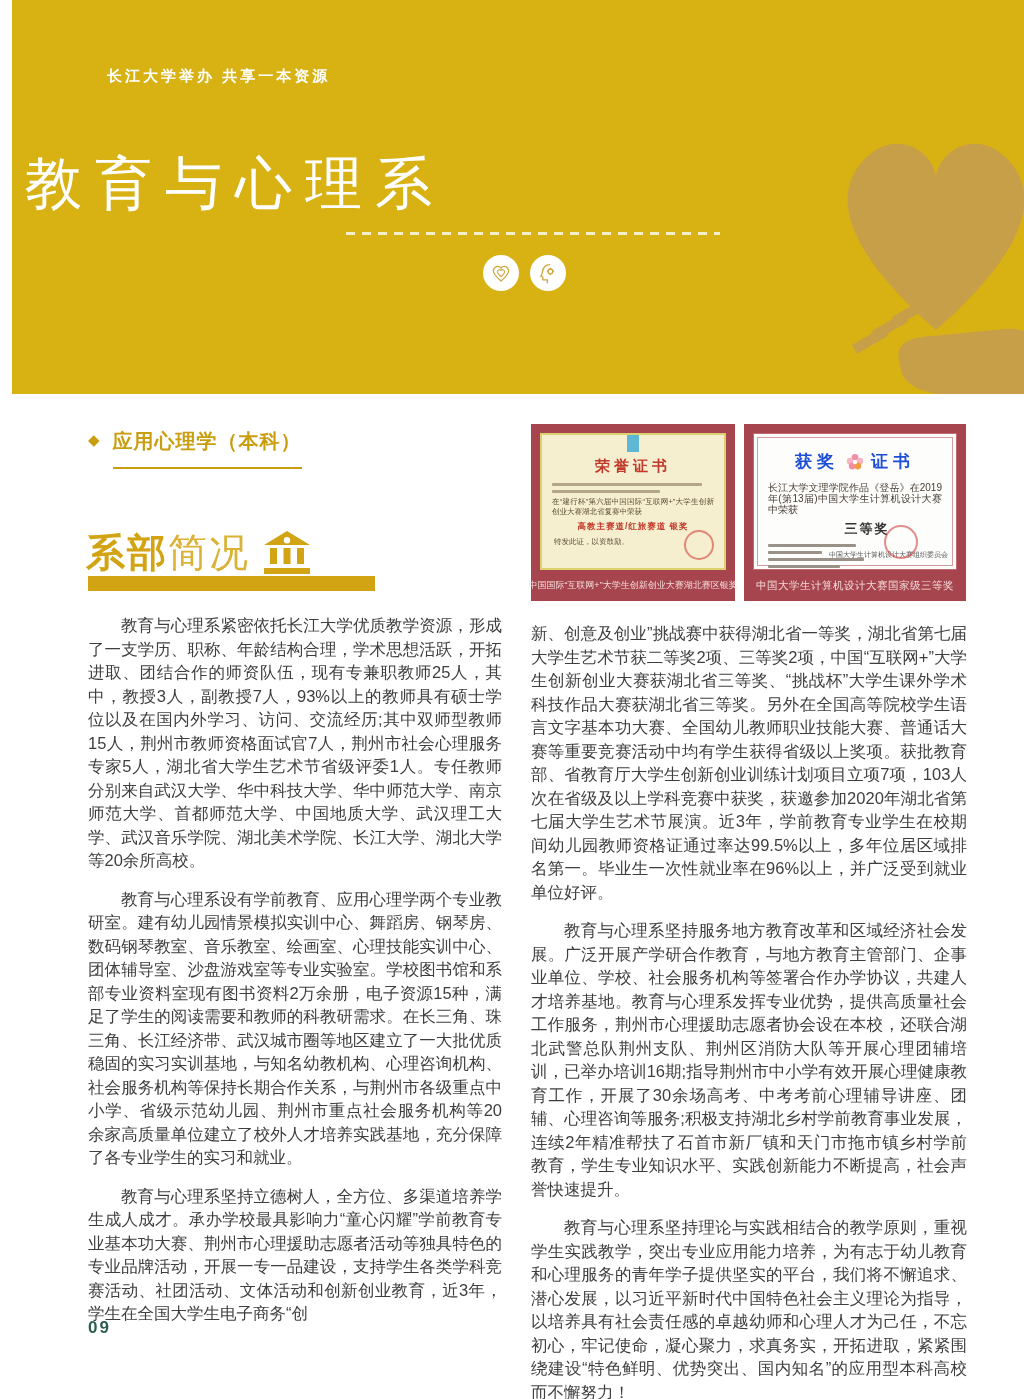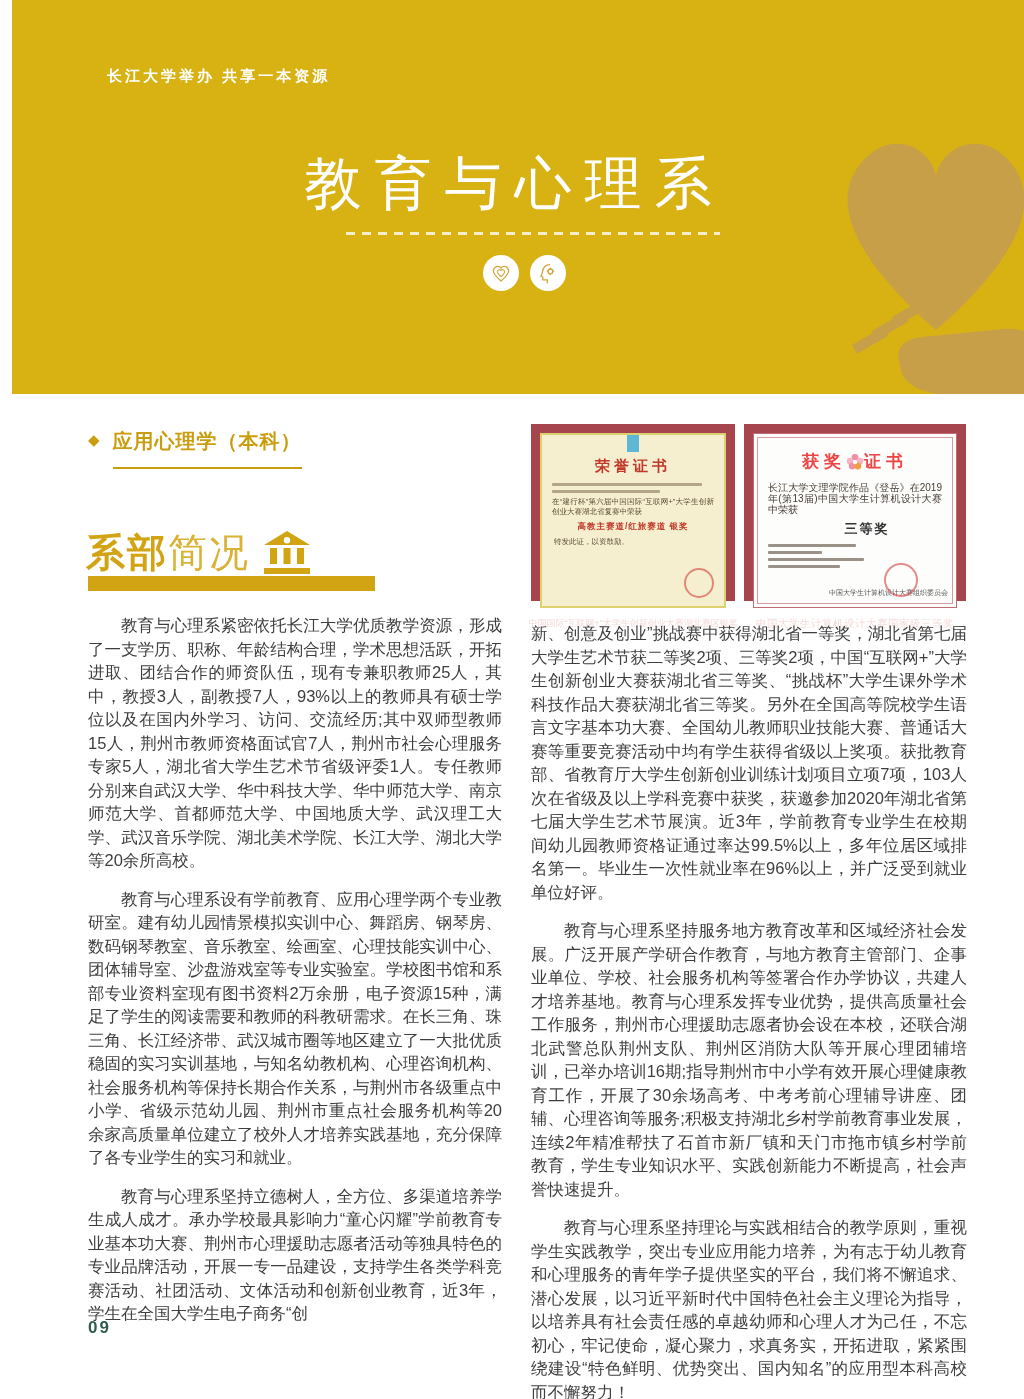--- a/index.html
+++ b/index.html
@@ -4,21 +4,21 @@
 <style>
   html,body{margin:0;padding:0;}
   body{
     width:1024px;height:1399px;position:relative;background:#ffffff;
     font-family:"Liberation Sans","DejaVu Sans",sans-serif;
     overflow:hidden;
   }
   
   .banner{position:absolute;left:12px;top:0;width:1024px;height:394px;background:#d8b113;overflow:hidden;}
   .tagline{position:absolute;left:95px;top:67px;color:#ffffff;font-size:15px;font-weight:bold;letter-spacing:3px;}
-  .banner-title{position:absolute;left:0;top:146px;width:992px;text-align:center;color:#ffffff;
+  .banner-title{position:absolute;left:0;top:146px;width:992px;text-align:left;color:#ffffff;
     font-size:57px;font-weight:500;letter-spacing:13px;text-indent:13px;}
   .banner-divider{position:absolute;left:334px;top:232px;width:374px;height:3px;
     background:repeating-linear-gradient(90deg,rgba(255,255,255,.78) 0 9px,transparent 9px 16px);}
   .icon-row{position:absolute;left:0;top:255px;width:1024px;display:flex;justify-content:center;gap:11px;}
   .circle-badge{width:36px;height:36px;border-radius:50%;background:#ffffff;display:flex;align-items:center;justify-content:center;}
   .heart-graphic{position:absolute;right:0;top:95px;width:240px;height:299px;}
   
   .majors{position:absolute;left:88px;top:428px;}
   .major{margin-bottom:17px;font-size:20px;font-weight:bold;color:#c99d0e;letter-spacing:1px;}
   .major .diamond{display:inline-block;margin-right:12px;font-size:15px;vertical-align:3px;}
@@ -32,36 +32,36 @@
   .col-left{position:absolute;left:88px;top:614px;width:414px;}
   .col-right{position:absolute;left:531px;top:424px;width:436px;}
   p.body{font-size:16.5px;line-height:23.5px;color:#3e3e3e;text-align:justify;
     margin:0 0 15px 0;text-indent:2em;}
   p.body.no-indent{text-indent:0;}
   
   .certs{display:flex;gap:9px;margin-bottom:21px;}
   .cert{background:#a6454e;padding:9px 9px 0 9px;box-sizing:border-box;}
   .cert-left{width:204px;height:177px;}
   .cert-right{width:222px;height:177px;}
-  .cert-inner{position:relative;height:175px;overflow:hidden;}
+  .cert-inner{position:relative;height:137px;overflow:hidden;}
   .cert-inner-left{background:#f6efcf;border:2px solid #ddd06f;box-sizing:border-box;}
   .cert-inner-right{background:#fdfdfc;border:1px solid #c06a72;box-shadow:inset 0 0 0 3px #fdfdfc,inset 0 0 0 4px #d49aa0;box-sizing:border-box;}
   .ribbon{position:absolute;left:50%;top:0;width:12px;height:17px;margin-left:-6px;background:#5fb7d6;}
   .cert-title-red{margin-top:22px;text-align:center;color:#c0392b;font-size:15px;font-weight:bold;letter-spacing:4px;
     font-family:"Liberation Serif","DejaVu Serif",serif;}
   .tiny-lines{margin:7px 10px 0 10px;}
   .tiny-bar{height:3px;background:#b3a58a;margin-bottom:4px;border-radius:1px;}
   .cert-body-text{margin:4px 10px 0 10px;font-size:7.5px;line-height:10px;color:#5a4a35;text-align:justify;}
   .cert-award-red{margin-top:4px;text-align:center;color:#c0392b;font-size:8.5px;font-weight:bold;letter-spacing:1px;}
   .cert-note{margin:4px 10px 0 12px;font-size:7.5px;color:#5a4a35;}
   .seal{position:absolute;border-radius:50%;border:2px solid rgba(205,50,50,.55);}
   .seal-left{right:10px;bottom:8px;width:26px;height:26px;}
   .seal-right{right:38px;bottom:10px;width:30px;height:30px;}
-  .cert-title-black{margin-top:16px;display:flex;justify-content:center;align-items:center;
-    color:#ef4444;font-size:17px;font-weight:bold;letter-spacing:5px;
+  .cert-title-black{margin-top:16px;display:flex;justify-content:center;align-items:center;gap:7px;
+    color:#1d4ed8;font-size:17px;font-weight:bold;letter-spacing:5px;
     font-family:"Liberation Serif","DejaVu Serif",serif;}
   .cert-body2{margin:9px 14px 0 14px;font-size:10px;line-height:11px;color:#463c32;text-align:justify;}
   .cert-award2{margin-top:5px;text-align:center;color:#333;font-size:13px;font-weight:bold;letter-spacing:2px;padding-left:24px;}
   .meta-lines{margin:6px 0 0 14px;}
   .meta-bar{height:3px;background:#9b9287;margin-bottom:4px;border-radius:1px;}
   .cert-footer{position:absolute;right:8px;bottom:9px;font-size:7px;color:#555;}
   .cert-caption{height:31px;display:flex;align-items:center;justify-content:center;color:#f4dada;white-space:nowrap;}
   .cap-left{font-size:9px;letter-spacing:0;}
   .cap-right{font-size:10.5px;letter-spacing:.5px;}
   

